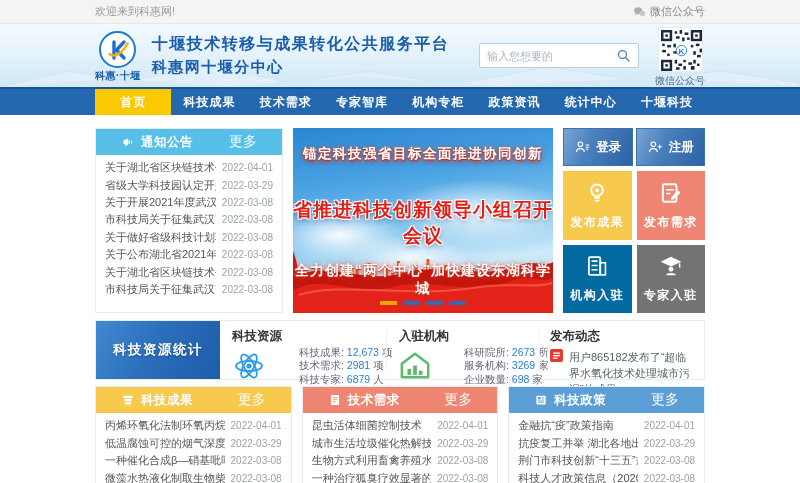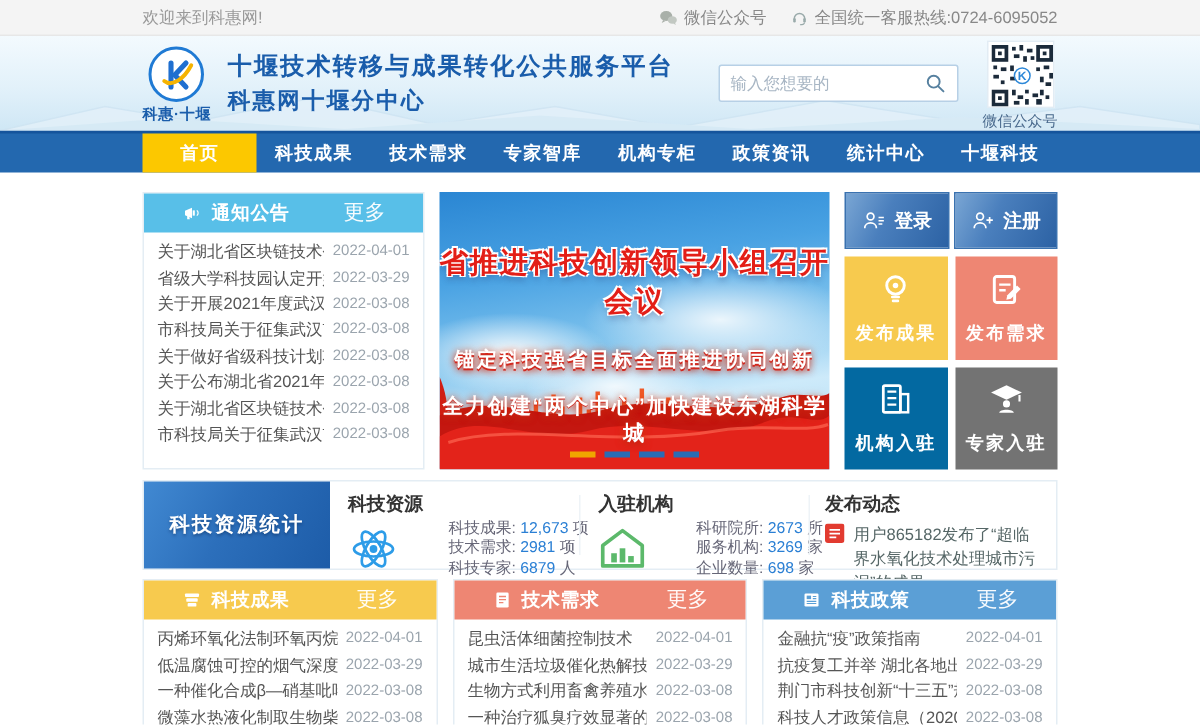--- a/index.html
+++ b/index.html
@@ -116,31 +116,20 @@
       <span class="topbar-item">
         <span>
           <svg width="13" height="12" viewBox="0 0 24 22">
               <ellipse cx="9.5" cy="8.5" rx="7.5" ry="6.2" fill="#a9b0a9"></ellipse>
               <path d="M4 17 l1.6-3.4 3 1.2 Z" fill="#a9b0a9"></path>
               <ellipse cx="17" cy="13.5" rx="5.6" ry="4.7" fill="#c2c8c2"></ellipse>
               <path d="M21.5 19.5 l-1.2-2.6 -2.3.9 Z" fill="#c2c8c2"></path>
             </svg>
         </span>
         <span>微信公众号</span>
-      </span>
-      <span class="topbar-item">
-        <span>
-          <svg width="12" height="12" viewBox="0 0 24 24">
-              <path d="M5 13 a7 7 0 0 1 14 0" fill="none" stroke="#9aa" stroke-width="2"></path>
-              <rect x="3.6" y="12" width="3.4" height="6" rx="1.6" fill="#9aa"></rect>
-              <rect x="17" y="12" width="3.4" height="6" rx="1.6" fill="#9aa"></rect>
-              <path d="M18.6 18 c0 2.4-3 3-6 3" fill="none" stroke="#9aa" stroke-width="1.6"></path>
-            </svg>
-        </span>
-        <span>全国统一客服热线:0724-6095052</span>
       </span>
     </div>
   </div>
 </div>
 
 <div class="header">
   <svg class="mountains" viewBox="0 0 800 34" preserveAspectRatio="none">
     <path d="M0 34 L70 18 L130 28 L210 12 L290 30 L370 18 L450 32 L550 14 L640 28 L720 18 L800 30 V34 Z" fill="#e4f1f9" stroke="#cfe4f2" stroke-width="1"></path>
     <path d="M0 34 L110 26 L230 33 L360 24 L500 33 L640 25 L800 33 V34 Z" fill="#d8eaf6"></path>
   </svg>
@@ -298,22 +287,22 @@
           </li>
 
           <li class="item-row">
             <span class="item-title">市科技局关于征集武汉市人工智能示范</span>
             <span class="item-date">2022-03-08</span>
           </li>
         </ul>
     </div>
 
     <div class="carousel">
+      <div class="c-line c-line2">锚定科技强省目标全面推进协同创新</div>
       <div class="c-line c-line1">省推进科技创新领导小组召开会议</div>
-      <div class="c-line c-line2">锚定科技强省目标全面推进协同创新</div>
       <div class="c-line c-line3">全力创建“两个中心”加快建设东湖科学城</div>
       <svg class="ribbon" viewBox="0 0 265 66" preserveAspectRatio="none">
         <path d="M0 4 C8 22 7 44 0 66 Z" fill="#d01d14"></path>
         <g fill="#ef5a28">
           <rect x="58" y="26" width="3" height="14"></rect>
             <rect x="64" y="20" width="3" height="20"></rect>
             <rect x="70" y="28" width="3" height="12"></rect>
           <rect x="76" y="16" width="3" height="24"></rect>
             <rect x="82" y="24" width="3" height="16"></rect>
             <rect x="88" y="30" width="3" height="10"></rect>

